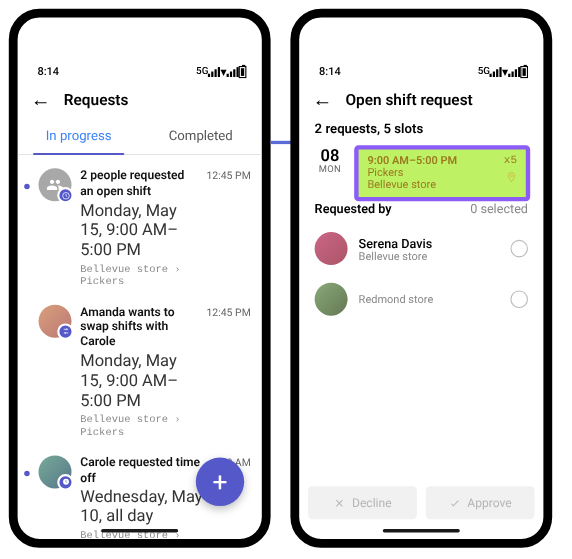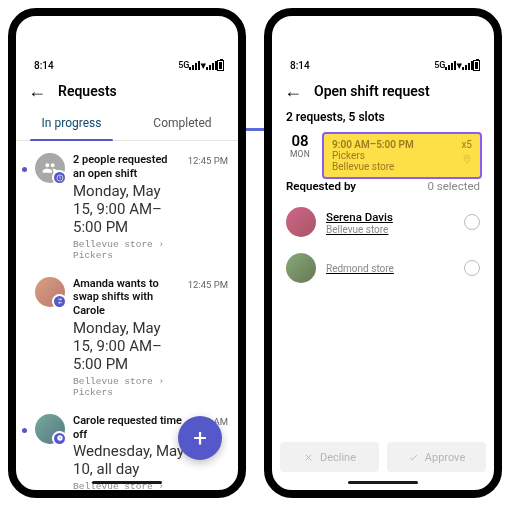--- a/index.html
+++ b/index.html
@@ -37,21 +37,21 @@
 
   .appbar {
     display:flex; align-items:center; gap:12px;
     padding: 6px 12px 6px 12px; height: 34px;
   }
   .back-arrow { font-size: 18px; line-height:1; }
   .appbar h1 { font-size: 14px; font-weight:600; }
 
   .tabs { display:flex; border-bottom:1px solid #e5e5e5; }
   .tab { flex:1; text-align:center; font-size:12px; padding:8px 0 10px; color:#555; position:relative;}
-  .tab.active { color:#0c4a6e; }
+  .tab.active { color:#3b82f6; }
   .tab.active::after{content:"";position:absolute;left:14px;right:14px;bottom:-1px;height:2px;background:#5558C9;border-radius:2px;}
 
   .list { padding: 6px 0; }
   .req-item { display:flex; padding: 6px 10px 10px 6px; gap:8px; position:relative;}
   .dot { width:5px;height:5px;background:#5558C9;border-radius:50%; align-self:flex-start; margin-top:14px; flex-shrink:0;}
   .dot.hidden{visibility:hidden;}
   .avwrap { position:relative; width:30px;height:30px; flex-shrink:0; }
   .avatar { width:30px;height:30px;border-radius:50%; background:#bbb; display:flex;align-items:center;justify-content:center; color:#fff;}
   .avatar.gray{background:#a8a8a8;}
   .avatar.p1{background:linear-gradient(135deg,#d9a07a,#b77);}
@@ -75,37 +75,37 @@
   }
   .homebar{position:absolute;bottom:6px;left:50%;transform:translateX(-50%);width:70px;height:3px;background:#000;border-radius:2px;opacity:.9;}
 
   
   .summary { font-size:12px; font-weight:600; padding: 2px 14px 8px; }
   .shiftrow { display:flex; align-items:stretch; padding:0 12px 0 14px; gap:8px; }
   .datecol { text-align:center; width:28px; flex-shrink:0; padding-top:2px;}
   .datecol .dn{font-size:15px;font-weight:600;line-height:1;}
   .datecol .dw{font-size:8.5px;color:#666;letter-spacing:.3px;}
   .shiftcard {
-    flex:1; background:#fde047; border:2px solid #8b5cf6; border-radius:4px;
+    flex:1; background:#bef264; border:4px solid #8b5cf6; border-radius:4px;
     padding:5px 8px; position:relative; font-size:10px; color:#9b7a20;
   }
   .shiftcard .t{font-weight:600; font-size:10px;}
-  .shiftcard .x5{position:absolute; top:5px; right:8px; font-size:10px; color:#9b7a20;}
+  .shiftcard .x5{position:absolute; top:5px; right:8px; font-size:10px; color:#9b7a20;font-family:Liberation Mono, monospace;}
   .shiftcard .pin{position:absolute; top:20px; right:8px; width:10px;height:10px;}
   .shiftcard .pin svg{width:10px;height:10px;fill:none;stroke:#c9a23a;stroke-width:1.3;}
 
   .section-h { display:flex; justify-content:space-between; padding: 0 14px 6px; font-size:11.5px;}
   .section-h .l{font-weight:600;}
   .section-h .r{color:#888;}
 
   .person { display:flex; align-items:center; gap:10px; padding:8px 14px; }
   .pavatar { width:30px;height:30px;border-radius:50%; flex-shrink:0;}
   .pa1{background:linear-gradient(135deg,#c68,#a56);}
   .pa2{background:linear-gradient(135deg,#8a7,#675);}
-  .pbody{flex:1;text-decoration:underline;}
+  .pbody{flex:1;}
   .pname{font-size:11.5px;font-weight:500;}
   .pstore{font-size:10px;color:#888;}
   .radio{width:16px;height:16px;border:1.5px solid #bbb;border-radius:50%;}
 
   .footer-btns{
     position:absolute; left:0; right:0; bottom:18px;
     display:flex; gap:8px; padding:0 8px;
   }
   .btn{ flex:1; height:30px; border-radius:4px; background:#f1f1f1; color:#b5b5b5;
     display:flex; align-items:center; justify-content:center; gap:6px; font-size:11px;}

